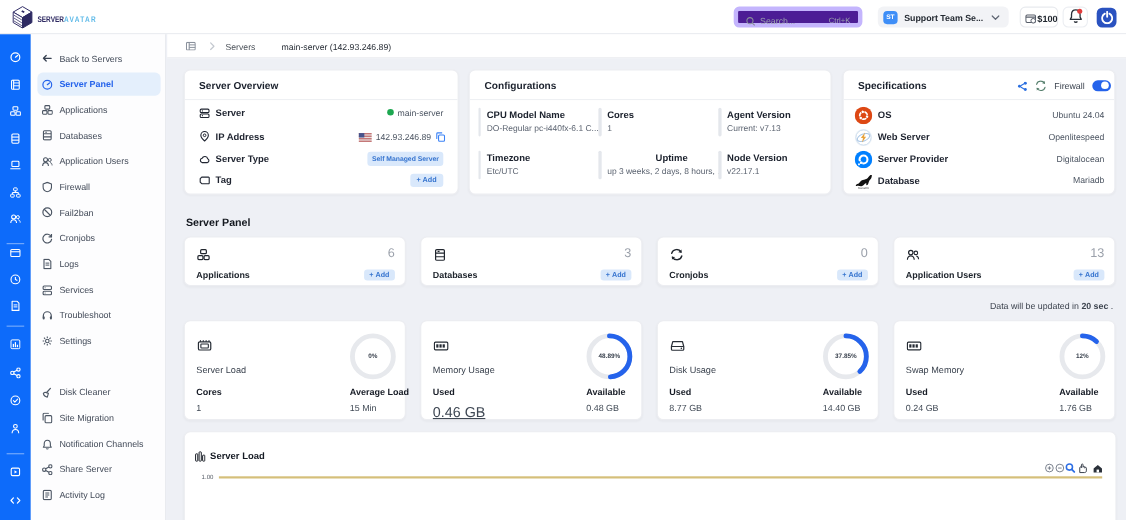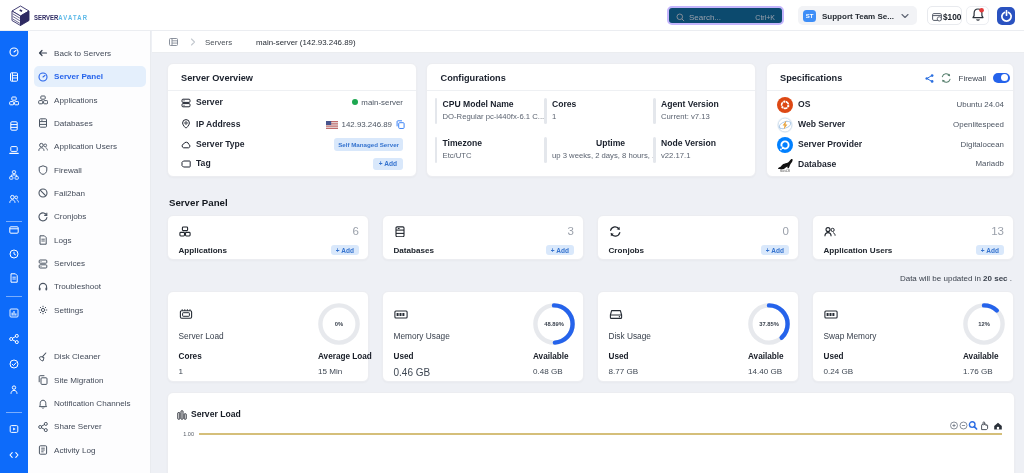--- a/index.html
+++ b/index.html
@@ -31,21 +31,21 @@
       <polygon points="10.5,1 19,6 10.5,11 2,6" fill="#fff" stroke="#312d66" stroke-width="0.9" stroke-linejoin="round"></polygon>
       <polygon points="2,6 10.5,11 10.5,20.5 2,15.5" fill="#fff" stroke="#312d66" stroke-width="0.9" stroke-linejoin="round"></polygon>
       <polygon points="19,6 19,15.5 10.5,20.5 10.5,11" fill="#2e2a62" stroke="#2e2a62" stroke-width="0.9" stroke-linejoin="round"></polygon>
       <line x1="2.7" y1="8.8" x2="9.9" y2="13.2" stroke="#312d66" stroke-width="0.7"></line>
       <line x1="2.7" y1="11.4" x2="9.9" y2="15.8" stroke="#312d66" stroke-width="0.7"></line>
       <line x1="2.7" y1="14" x2="9.9" y2="18.4" stroke="#312d66" stroke-width="0.7"></line>
       <rect x="9.6" y="4.8" width="2.6" height="1.6" fill="#2e2a62" transform="rotate(28 10.9 5.6)"></rect>
     </svg>
   <div class="abs" style="left:34px;top:12.5px;font-size:7.4px;font-weight:800;color:#2e2a62;transform:scaleX(0.8);transform-origin:0 50%;white-space:nowrap;">SERVER<span style="color:#5cb9e8;letter-spacing:1.5px;">AVATAR</span></div>
 
-  <div class="abs" style="left:667px;top:6px;width:117px;height:19px;border:2px solid #c4b5fd;border-radius:5px;background:#0c4a6e;">
+  <div class="abs" style="left:667px;top:6px;width:117px;height:19px;border:4px solid #c4b5fd;border-radius:5px;background:#4c1d95;">
     <svg class="abs" style="left:7px;top:5px" width="9" height="9" viewBox="0 0 10 10">
         <circle cx="4.2" cy="4.2" r="3.1" fill="none" stroke="#878e99" stroke-width="1.1"></circle>
         <line x1="6.6" y1="6.6" x2="9" y2="9" stroke="#878e99" stroke-width="1.1"></line>
       </svg>
     <div class="abs" style="left:20px;top:5px;font-size:8px;color:#9aa1ad;">Search...</div>
     <div class="abs" style="right:7px;top:6px;font-size:7px;color:#9aa1ad;">Ctrl+K</div>
   </div>
 
   <div class="abs" style="left:798px;top:6px;width:119px;height:19px;background:#f2f3f6;border-radius:5px;">
     <div class="abs" style="left:5px;top:3.5px;width:13px;height:12px;background:#3e8ef7;border-radius:3.5px;color:#fff;font-size:6px;font-weight:bold;display:flex;align-items:center;justify-content:center;">ST</div>
@@ -510,21 +510,21 @@
         <rect x="8.4" y="4" width="2" height="3" fill="#262c35"></rect>
       </svg>
     <div class="abs" style="left:10.5px;top:39px;font-size:8.3px;color:#3a424e;font-weight:500;">Memory Usage</div>
     <svg class="abs" style="left:148px;top:9px" width="46" height="46" viewBox="0 0 46 46">
         <circle cx="23" cy="23" r="18.6" fill="none" stroke="#e7e9ed" stroke-width="4.4"></circle>
         <circle cx="23" cy="23" r="18.6" fill="none" stroke="#2563eb" stroke-width="4.4" stroke-linecap="round" stroke-dasharray="57.14 116.87" transform="rotate(-90 23 23)"></circle>
       </svg>
     <div class="abs" style="left:148px;top:9px;width:46px;height:46px;display:flex;align-items:center;justify-content:center;font-size:5.8px;font-weight:bold;color:#3a424e;">48.89%</div>
     <div class="abs" style="left:10.5px;top:60px;font-size:8.2px;font-weight:bold;color:#171c26;">Used</div>
     <div class="abs" style="left:150px;top:60px;font-size:8.2px;font-weight:bold;color:#171c26;white-space:nowrap;">Available</div>
-    <div class="abs" style="left:10.5px;top:74.5px;font-size:10px;color:#3f4854;">0.46 GB</div>
+    <div class="abs" style="left:10.5px;top:74.5px;font-size:13px;color:#3f4854;text-decoration:underline;">0.46 GB</div>
     <div class="abs" style="left:150px;top:74.5px;font-size:8.1px;color:#3f4854;">0.48 GB</div>
   </div>
   <div class="card donc" style="left:445px;top:260px;width:202px;height:91px;">
     <svg class="abs" style="left:10.5px;top:17px" width="14" height="11" viewBox="0 0 14 11">
         <path d="M2.6 1.6 L11.4 1.6 L12.6 6 L12.6 8.4 A1 1 0 0 1 11.6 9.4 L2.4 9.4 A1 1 0 0 1 1.4 8.4 L1.4 6 Z" stroke="#262c35" stroke-width="1.1" fill="none" stroke-linejoin="round"></path>
         <line x1="1.6" y1="6" x2="12.4" y2="6" stroke="#262c35" stroke-width="1"></line>
         <circle cx="10.4" cy="7.7" r="0.7" fill="#262c35"></circle>
       </svg>
     <div class="abs" style="left:10.5px;top:39px;font-size:8.3px;color:#3a424e;font-weight:500;">Disk Usage</div>
     <svg class="abs" style="left:148px;top:9px" width="46" height="46" viewBox="0 0 46 46">

